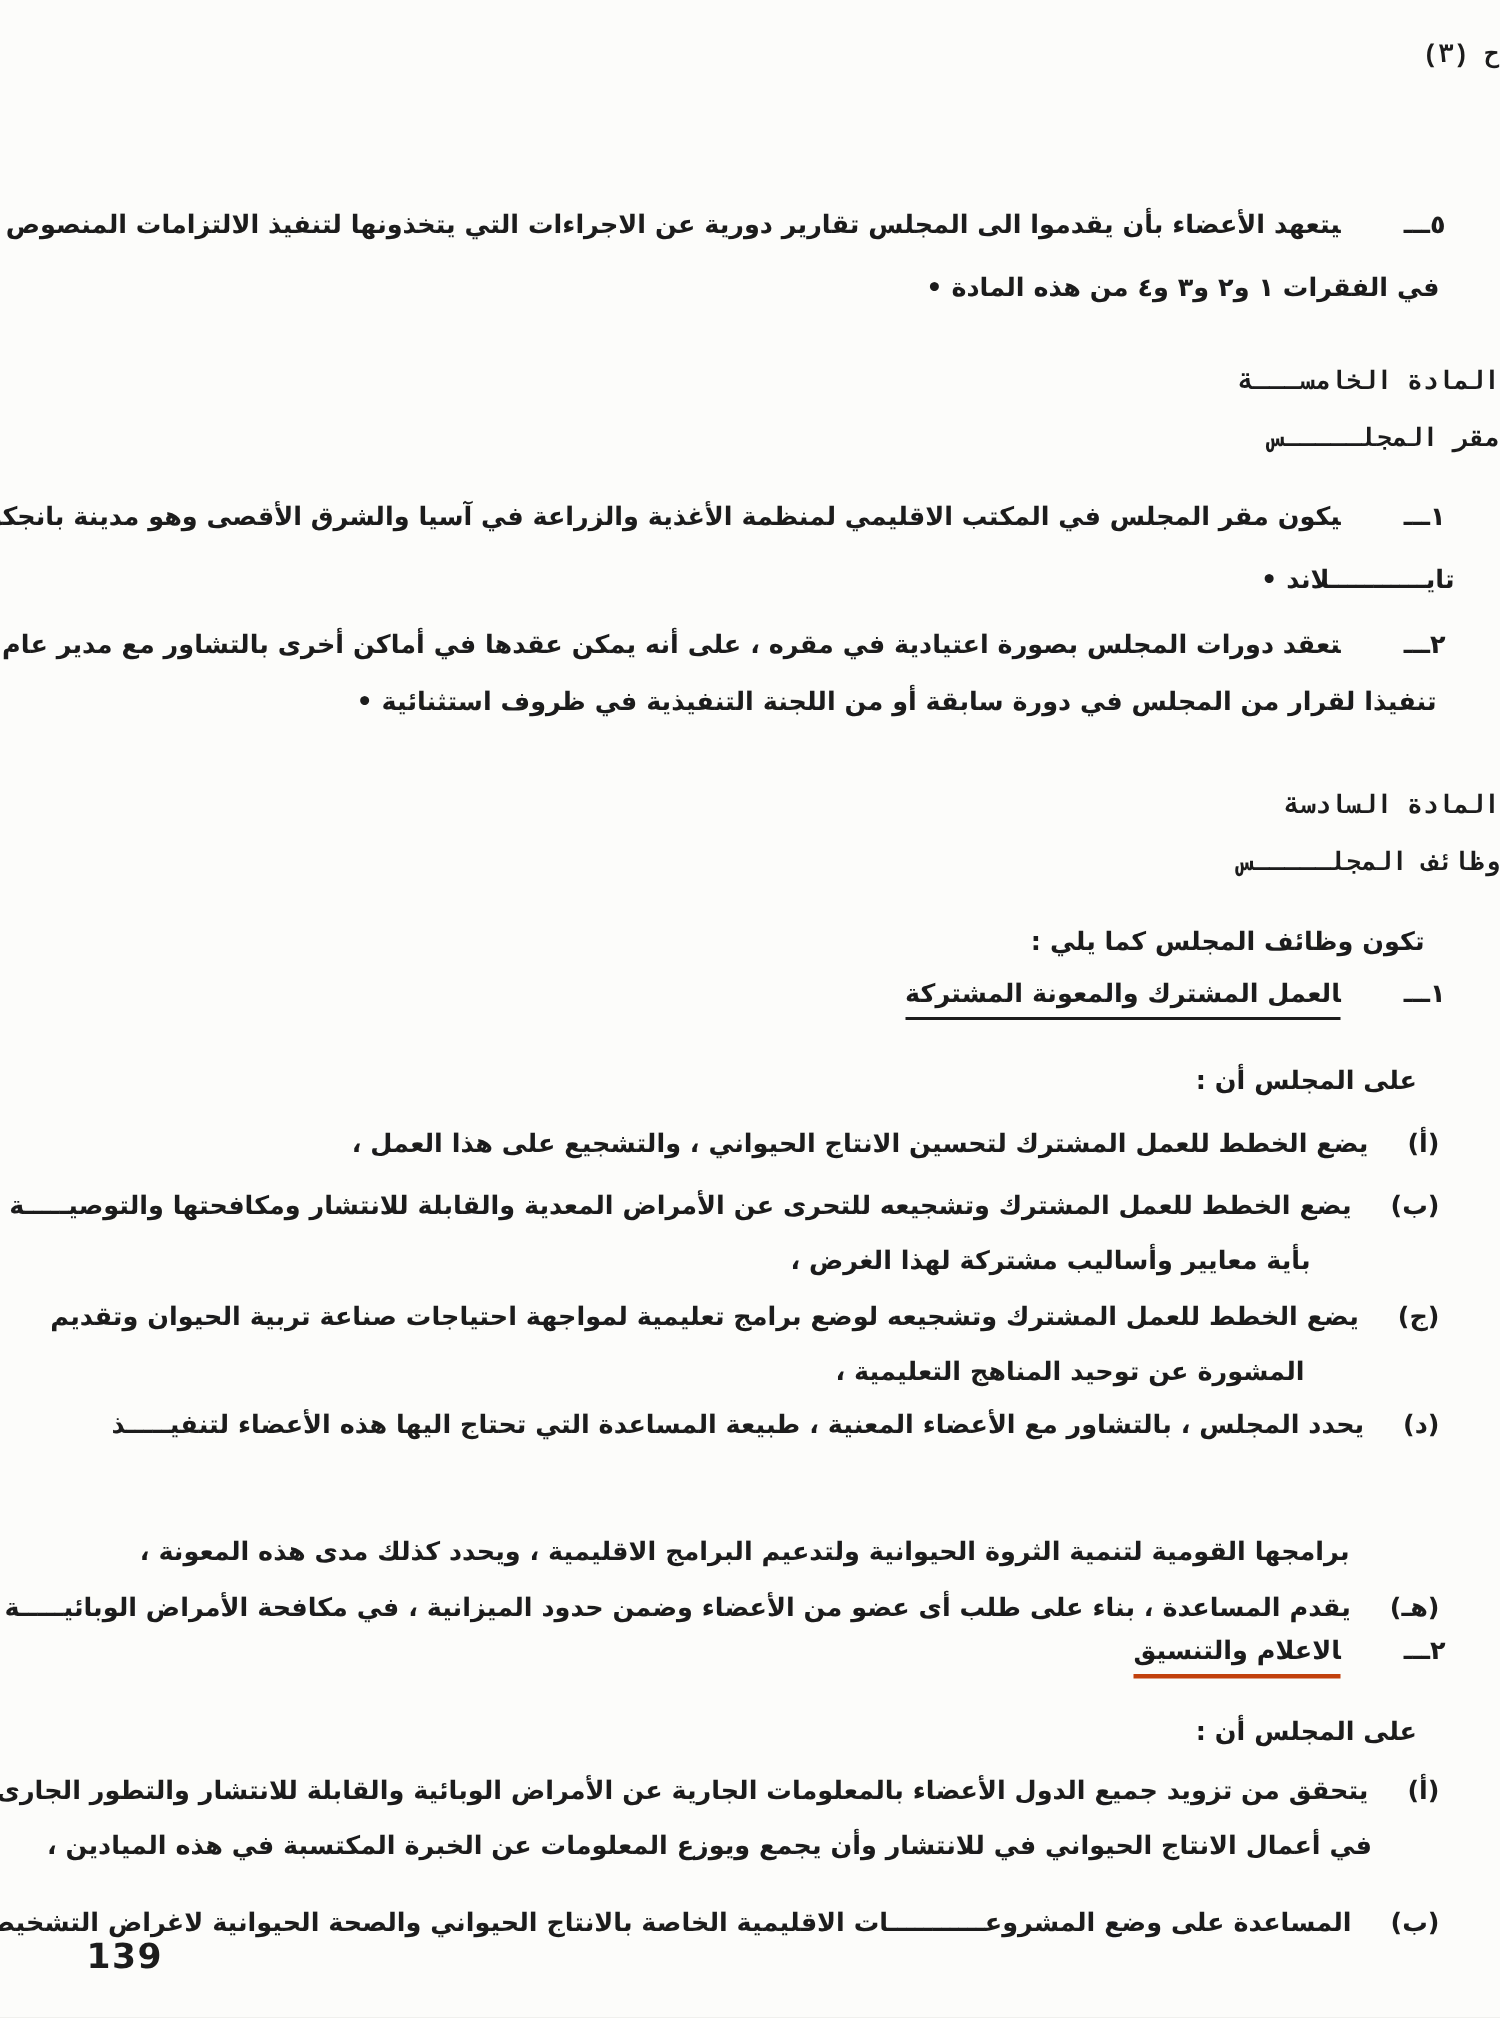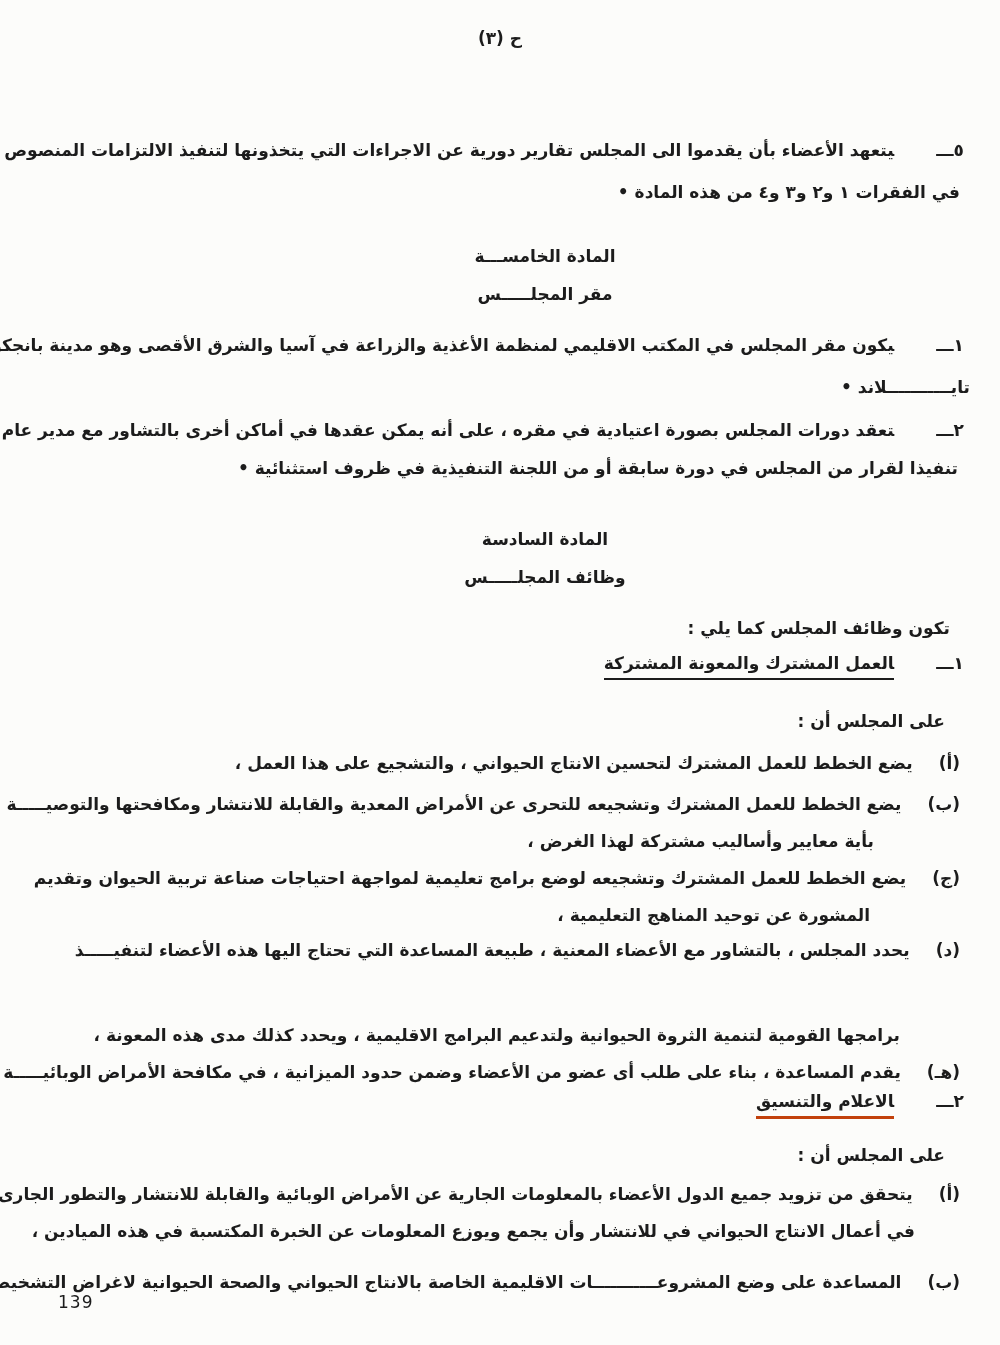--- a/index.html
+++ b/index.html
@@ -9,26 +9,26 @@
     margin:0 auto;
     background:#fcfcfa;
     font-family:"DejaVu Sans",sans-serif;
     font-weight:700;
     color:#1c1c1c;
     direction:rtl;
     overflow:hidden;
     font-size:17px;
   }
   .ln{position:absolute;white-space:pre;line-height:1.35;}
-  .center{text-align:center;}
+  .center{font-family:Liberation Mono, monospace;}
   .mk{margin-left:42px;}
   .mk-item{margin-left:26px;}
   .u{border-bottom:2.5px solid #1c1c1c;padding-bottom:5px;}
   .u2{border-bottom:3px solid #c2410c;padding-bottom:5px;}
-  .pagenum{position:absolute;font-weight:400;direction:ltr;font-size:17px;letter-spacing:1px;}
+  .pagenum{position:absolute;font-weight:700;direction:ltr;font-size:23px;letter-spacing:1px;}
 </style>
 </head>
 <body>
 
 <div class="page">
 
   <div class="ln center" style="top:27px;left:0;right:0;">ح (٣)</div>
 
 
   <div class="ln" style="top:139px;right:36px;"><span class="mk">٥ـــ</span><span>يتعهد الأعضاء بأن يقدموا الى المجلس تقارير دورية عن الاجراءات التي يتخذونها لتنفيذ الالتزامات المنصوص عليها</span></div>

